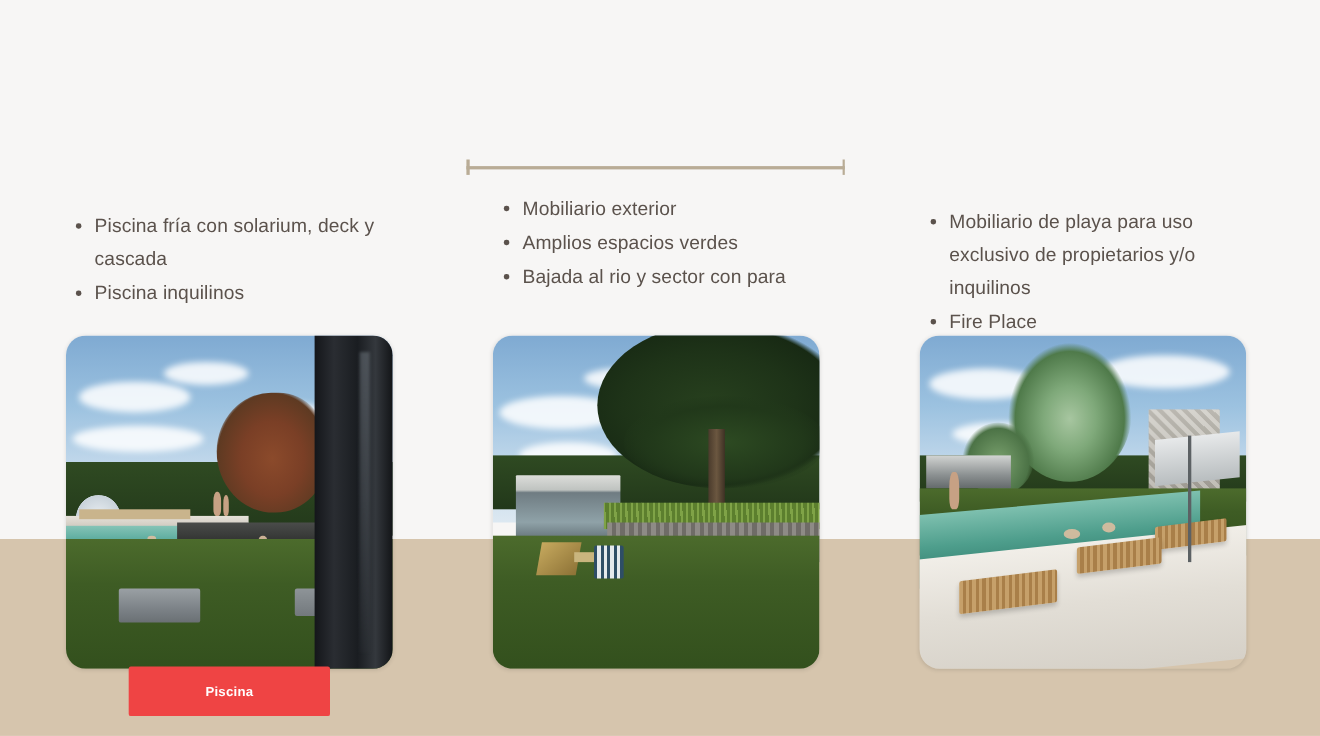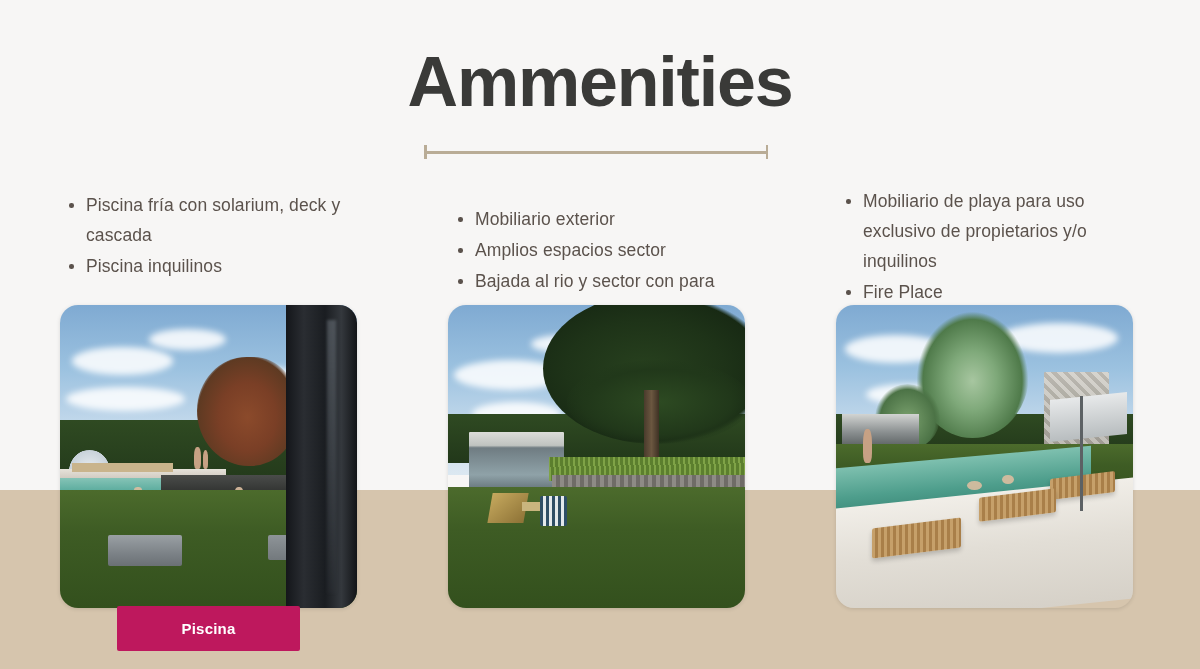--- a/index.html
+++ b/index.html
@@ -62,21 +62,21 @@
 
   
   .bullets {
     position: absolute;
     color: #5B524C;
     font-size: 17.5px;
     line-height: 30px;
     letter-spacing: 0.1px;
   }
   #col-1 { left: 66px;  top: 190px; width: 330px; }
-  #col-2 { left: 455px; top: 204px; width: 330px; }
+  #col-2 { left: 455px; top: 174px; width: 330px; }
   #col-3 { left: 843px; top: 186px; width: 300px; }
 
   .bullets ul { list-style: none; }
   .bullets li {
     position: relative;
     padding-left: 20px;
     margin-bottom: 1px;
   }
   .bullets li::before {
     content: "";
@@ -266,60 +266,59 @@
   }
   .person {
     position: absolute;
     background: #C7A184;
     border-radius: 40% 40% 30% 30%;
   }
 
   
   .plaque {
     position: absolute;
-    background: #be185d;
+    background: #ef4444;
     color: #FFFFFF;
-    font-size: 15px;
+    font-size: 12px;
     font-weight: 700;
     letter-spacing: 0.2px;
     display: flex;
     align-items: center;
     justify-content: center;
     border-radius: 2px;
   }
   #plaque-1 { left: 117px; top: 606px; width: 183px; height: 45px; }
   #plaque-2 { left: 505px; top: 606px; width: 183px; height: 45px; }
   #plaque-3 { left: 893px; top: 606px; width: 183px; height: 45px; }
 </style>
 </head>
 <body>
 
 <div id="slide">
 
   <div id="tan-band"></div>
 
-  <h1 id="title">Ammenities</h1>
 
   <div id="divider">
     <span class="cap left"></span>
     <span class="rule"></span>
     <span class="cap right"></span>
   </div>
 
   <div id="col-1" class="bullets">
     <ul>
       <li>Piscina fría con solarium, deck y cascada</li>
       <li>Piscina inquilinos</li>
     </ul>
   </div>
 
   <div id="col-2" class="bullets">
     <ul>
       <li>Mobiliario exterior</li>
-      <li>Amplios espacios sector</li>
+      <li>Amplios espacios verdes</li>
       <li>Bajada al rio y sector con para</li>
     </ul>
   </div>
 
   <div id="col-3" class="bullets">
     <ul>
       <li>Mobiliario de playa para uso exclusivo de propietarios y/o inquilinos</li>
       <li>Fire Place</li>
     </ul>
   </div>

